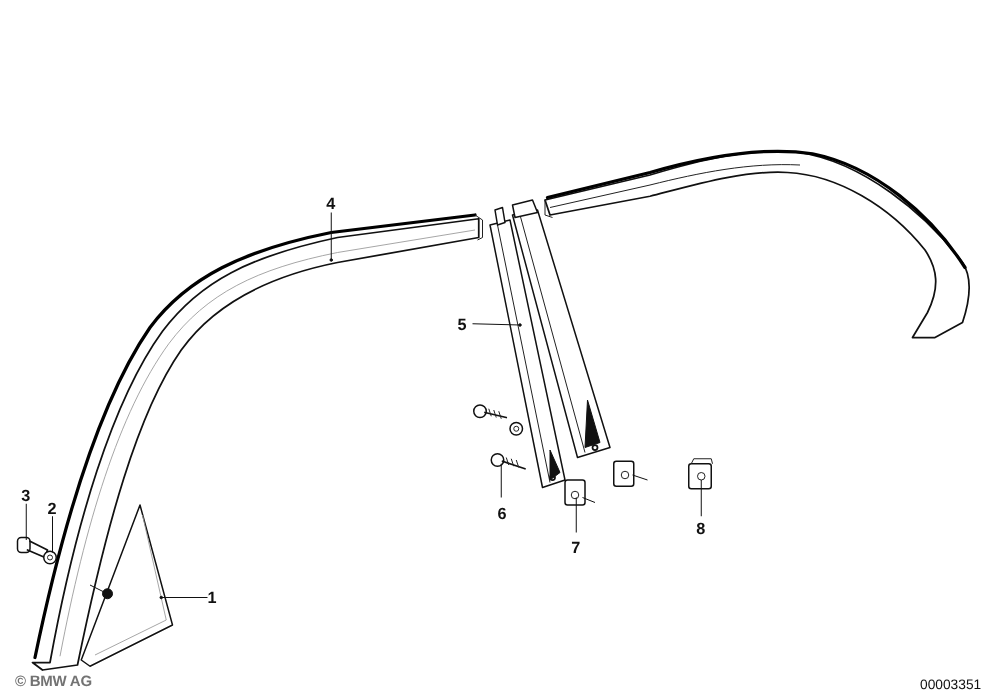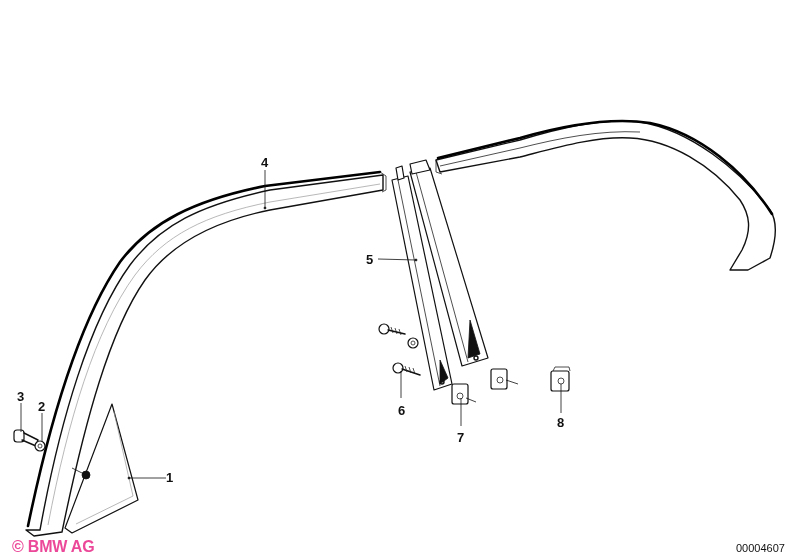--- a/index.html
+++ b/index.html
@@ -1,19 +1,19 @@
 <!DOCTYPE html>
 <html><head>
   <meta charset="utf-8">
   <style>
     html, body { margin: 0; padding: 0; background: #ffffff; }
     body { width: 799px; height: 559px; position: relative; overflow: hidden; font-family: "Liberation Sans", sans-serif; }
     #diagram { position: absolute; left: 0; top: 0; width: 799px; height: 559px; }
     .callout { position: absolute; font-family: "Liberation Sans", sans-serif; font-weight: bold; font-size: 13px; color: #111; line-height: 1; }
-    .copyright { position: absolute; left: 12px; top: 538px; font-family: "Liberation Sans", sans-serif; font-weight: bold; font-size: 16px; color: #ec4899; letter-spacing: -0.2px; }
+    .copyright { position: absolute; left: 12px; top: 538px; font-family: "Liberation Sans", sans-serif; font-weight: bold; font-size: 12px; color: #737373; letter-spacing: -0.2px; }
     .docnum { position: absolute; left: 736px; top: 542px; font-family: "Liberation Sans", sans-serif; font-size: 11px; color: #111; }
     svg .ln { fill: none; stroke: #111; stroke-width: 1.4; stroke-linecap: round; stroke-linejoin: round; }
     svg .thin { fill: none; stroke: #222; stroke-width: 0.8; }
     svg .faint { fill: none; stroke: #999; stroke-width: 0.7; }
     svg .heavy { fill: none; stroke: #000; stroke-width: 2.6; stroke-linecap: round; }
     svg .lead { fill: none; stroke: #111; stroke-width: 0.8; }
     svg .solid { fill: #111; stroke: #111; stroke-width: 0.8; }
     svg .part { fill: #fff; stroke: #111; stroke-width: 1.2; stroke-linejoin: round; }
   </style>
 </head>
@@ -106,13 +106,13 @@
 <span class="callout" style="left:166px;top:471px;">1</span>
 <span class="callout" style="left:38px;top:400px;">2</span>
 <span class="callout" style="left:17px;top:390px;">3</span>
 <span class="callout" style="left:261px;top:156px;">4</span>
 <span class="callout" style="left:366px;top:253px;">5</span>
 <span class="callout" style="left:398px;top:404px;">6</span>
 <span class="callout" style="left:457px;top:431px;">7</span>
 <span class="callout" style="left:557px;top:416px;">8</span>
 
 <span class="copyright">© BMW AG</span>
-<span class="docnum">00004607</span>
+<span class="docnum">00003351</span>
 
 </body></html>

